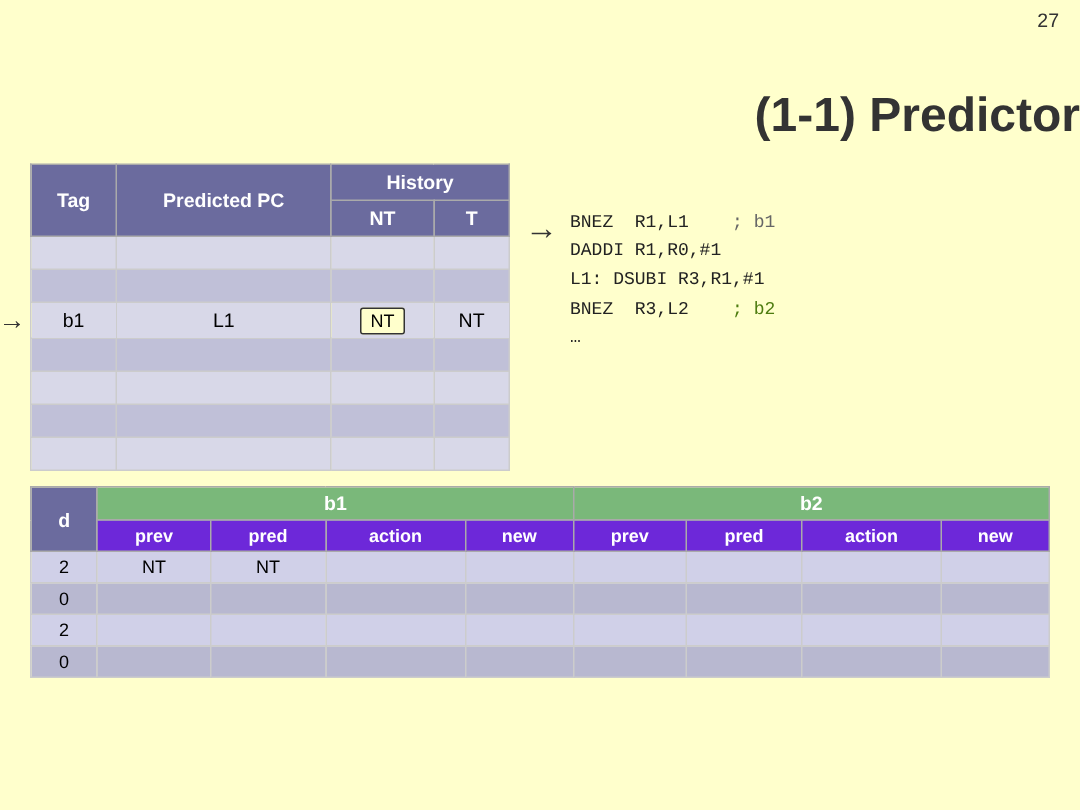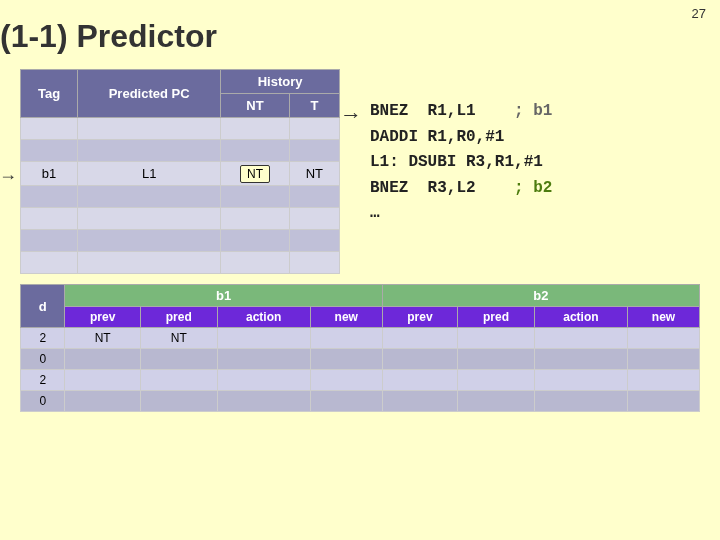--- a/index.html
+++ b/index.html
@@ -14,32 +14,34 @@
 
     .slide-number {
       position: absolute;
       top: 6px;
       right: 14px;
       font-size: 13px;
       color: #333;
     }
 
     .title {
-      text-align: left;
+      text-align: right;
       font-size: 32px;
       font-weight: bold;
       color: #333;
       padding-top: 18px;
       padding-bottom: 14px;
+      margin-top: 40px;
     }
 
     .content-area {
       display: flex;
       flex-direction: row;
       padding: 0 20px;
+      gap: 10px;
     }
 
     
     .predictor-section {
       display: flex;
       flex-direction: column;
       width: 320px;
     }
 
     .pred-table {
@@ -81,24 +83,23 @@
     
     .code-section {
       flex: 1;
       display: flex;
       flex-direction: column;
       padding-top: 30px;
     }
 
     .code-block {
       font-family: 'Courier New', monospace;
-      font-size: 16px;
+      font-size: 12px;
       line-height: 1.6;
       color: #222;
-      font-weight: bold;
     }
 
     
     .bottom-section {
       padding: 10px 20px 0 20px;
     }
 
     .bottom-table {
       border-collapse: collapse;
       width: 100%;

